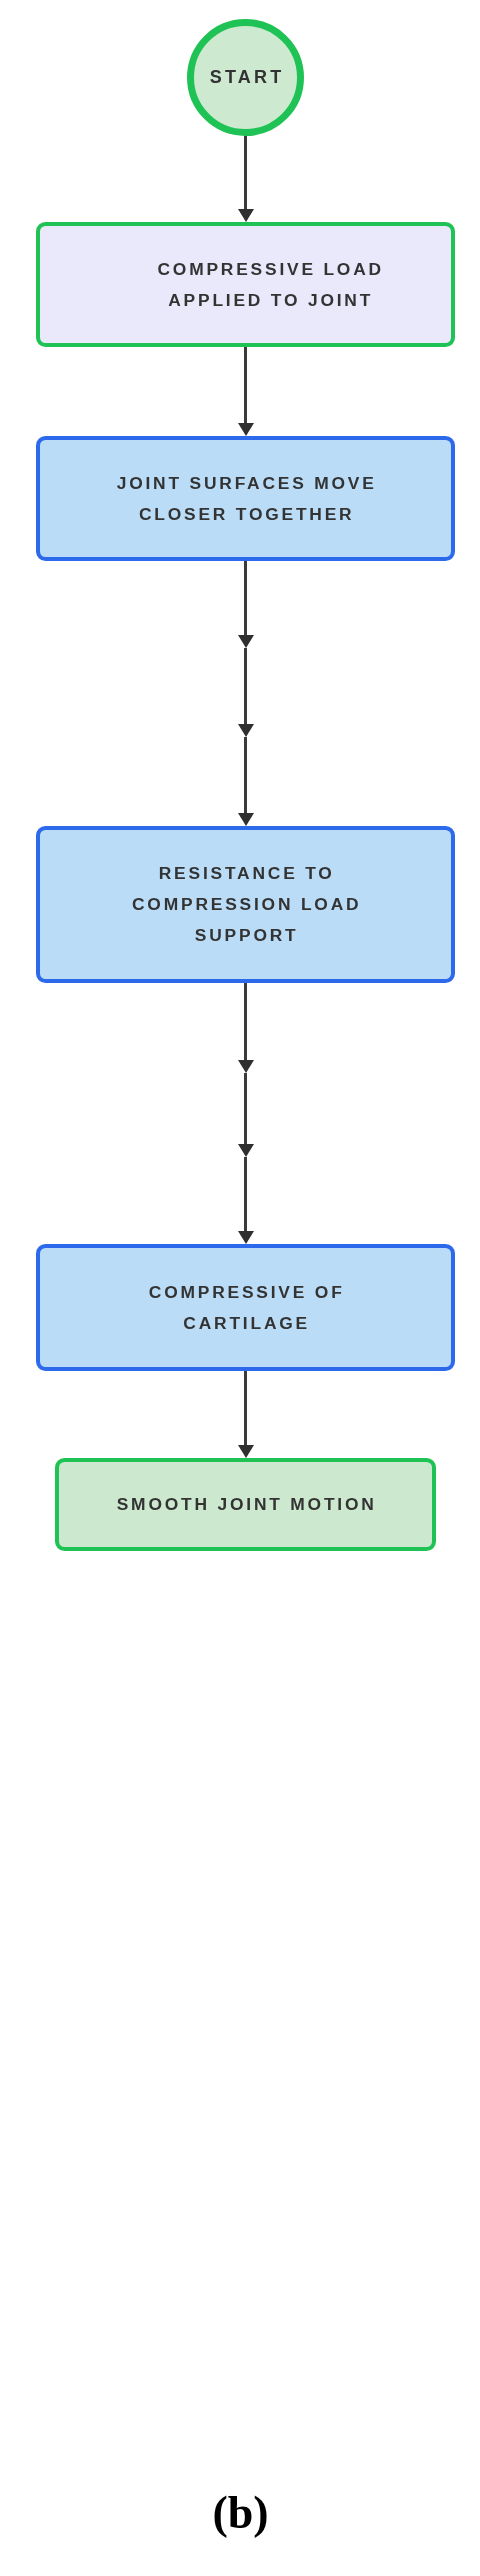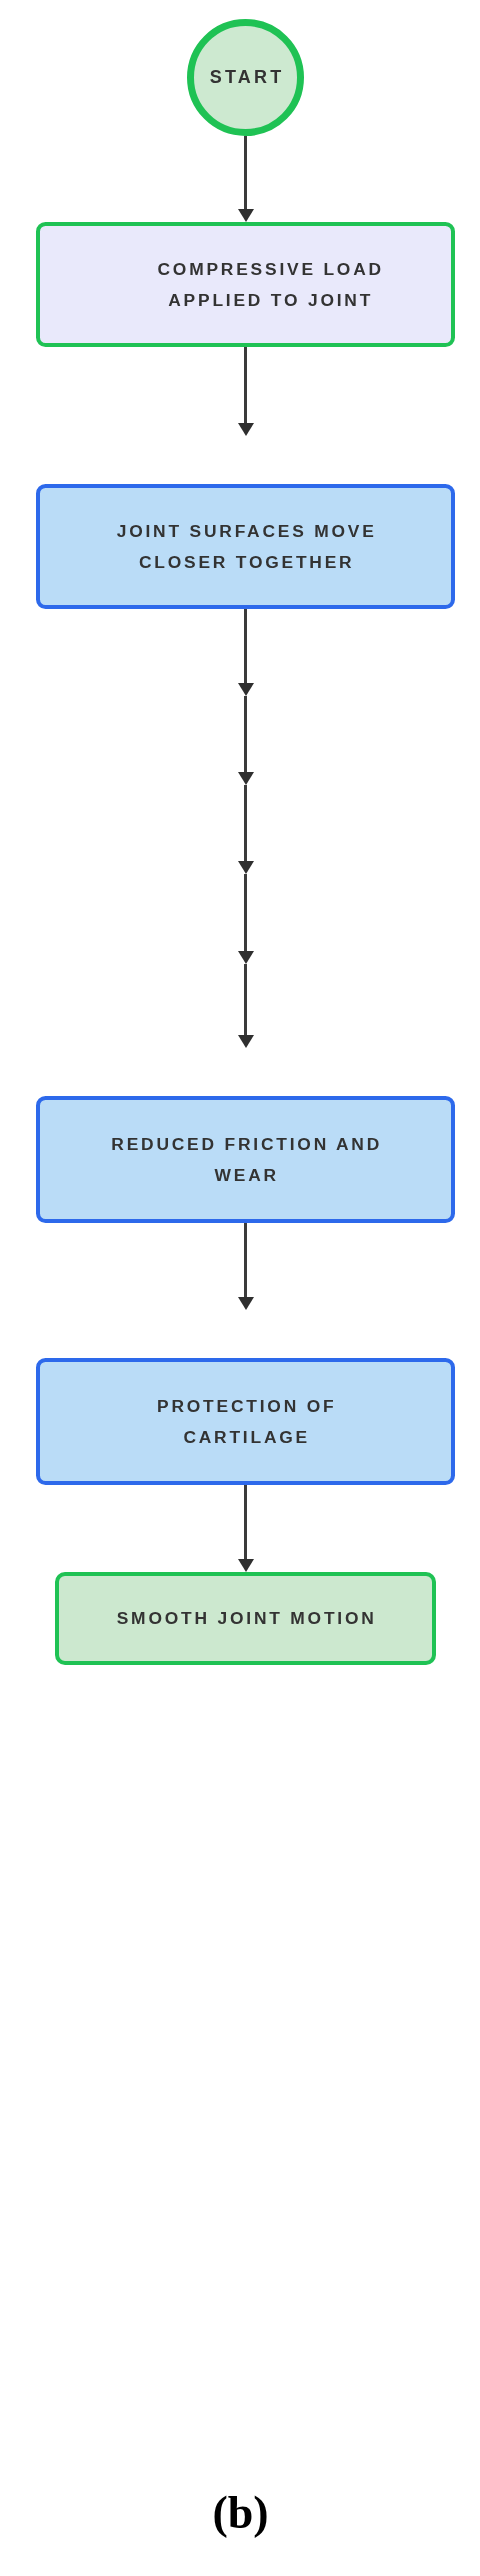--- a/index.html
+++ b/index.html
@@ -74,24 +74,24 @@
   .node span {
     font-size: 17.4px;
     font-weight: 700;
     letter-spacing: 2.8px;
     line-height: 31px;
     color: #333333;
     white-space: pre-line;
     padding-left: 2.4px;
   }
   .node.green-border { border: 4.8px solid #1fc254; }
-  .node.blue-border  { border: 4.8px solid #2d69eb; margin-top: 48px; }
+  .node.blue-border  { border: 4.8px solid #2d69eb; }
   .node.fill-lavender { background: #e9e9fb; padding-left: 48px; }
   .node.fill-blue     { background: #badcf7; }
-  .node.fill-green    { background: #cce8cf; border-radius: 10px; }
+  .node.fill-green    { background: #cce8cf; }
   .node.narrow { width: 381px; }
 
   
   .caption {
     position: absolute;
     left: 0;
     top: 2486px;
     width: 481px;
     text-align: center;
     font-family: "Liberation Serif", serif;
@@ -140,44 +140,45 @@
       <div class="line"></div>
       <div class="head"></div>
     </div>
 
 
     <div class="arrow" style="height:89px">
       <div class="line"></div>
       <div class="head"></div>
     </div>
 
+    <div class="node blue-border fill-blue" style="min-height:157px">
+      <span>RESISTANCE TO
+COMPRESSION LOAD
+SUPPORT</span>
+    </div>
 
     <div class="arrow" style="height:90px">
       <div class="line"></div>
       <div class="head"></div>
     </div>
 
 
     <div class="arrow" style="height:84px">
       <div class="line"></div>
       <div class="head"></div>
     </div>
 
-    <div class="node blue-border fill-blue" style="min-height:127px">
-      <span>REDUCED FRICTION AND
-WEAR</span>
-    </div>
 
     <div class="arrow" style="height:87px">
       <div class="line"></div>
       <div class="head"></div>
     </div>
 
     <div class="node blue-border fill-blue" style="min-height:127px">
-      <span>PROTECTION OF
+      <span>COMPRESSIVE OF
 CARTILAGE</span>
     </div>
 
     <div class="arrow" style="height:87px">
       <div class="line"></div>
       <div class="head"></div>
     </div>
 
     <div class="node green-border fill-green narrow" style="min-height:93px">
       <span>SMOOTH JOINT MOTION</span>

